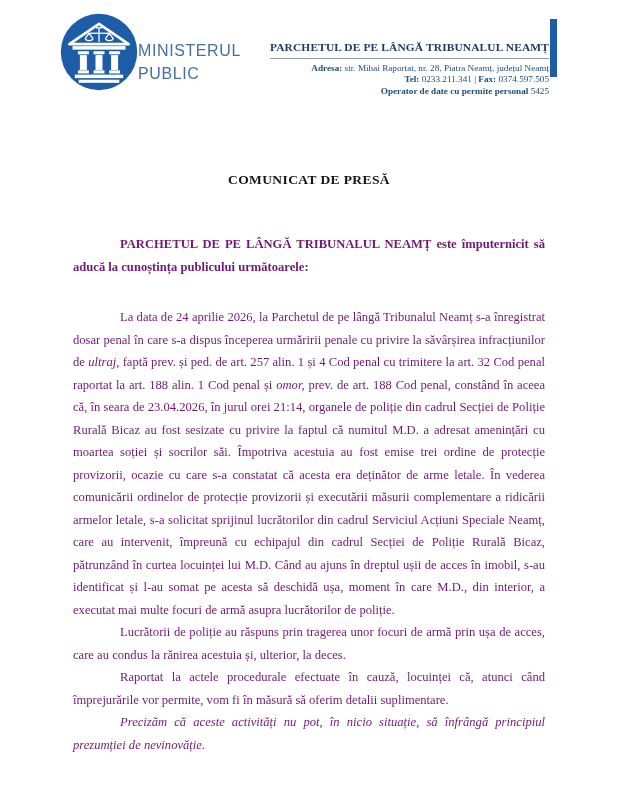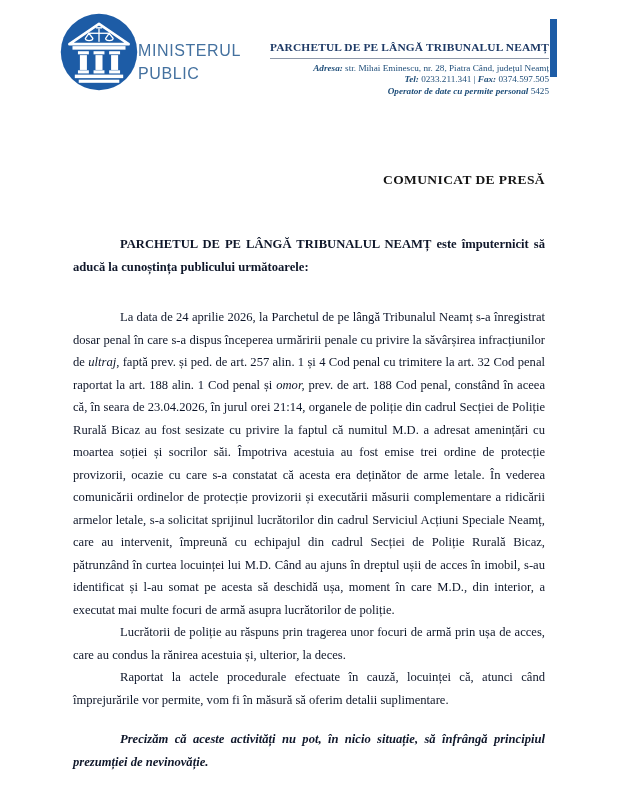--- a/index.html
+++ b/index.html
@@ -19,39 +19,39 @@
   }
   .contact-block {
     position:absolute; top:15px; right:69px; text-align:right;
     color:#1f4e79; font-size:9.2px; line-height:11.6px;margin-top:27px;
   }
   .office-title {
     font-size:11.4px; font-weight:700; color:#1e3a66; letter-spacing:0.15px;
     padding-bottom:4px; border-bottom:1px solid #8c97a8; margin-bottom:4px;
     white-space:nowrap;
   }
-  .contact-line b { font-weight:700;font-style:italic; }
+  .contact-line b { font-weight:700; }
   .accent-bar {
     position:absolute; top:19px; right:61px; width:7px; height:58px;
     background:#1d5ca6;
   }
 
   
   .content { position:absolute; left:73px; top:172px; width:472px; }
   .doc-title {
-    text-align:right; font-size:13.5px; font-weight:700; letter-spacing:0.4px;
+    text-align:center; font-size:13.5px; font-weight:700; letter-spacing:0.4px;
     color:#161616;
   }
   .para {
     font-size:12.6px; line-height:22.5px; text-align:justify;
-    text-indent:47px; color:#0f172a;
+    text-indent:47px; color:#701a75;
   }
   .para-intro { margin-top:45px; font-weight:700; }
   .para-main { margin-top:28px; }
-  .para-disclaimer { margin-top:17px; font-style:italic;font-weight:bold; }
+  .para-disclaimer { font-style:italic; }
   .it { font-style:italic; }
 </style>
 </head>
 <body>
 
 <div class="page">
 
   <div class="letterhead">
 
     <div class="logo">
@@ -87,21 +87,21 @@
       </svg>
     </div>
 
     <div class="org-name">
       <div>MINISTERUL</div>
       <div>PUBLIC</div>
     </div>
 
     <div class="contact-block">
       <div class="office-title">PARCHETUL DE PE LÂNGĂ TRIBUNALUL NEAMȚ</div>
-      <div class="contact-line"><b>Adresa:</b><span> str. Mihai Eminescu, nr. 28, Piatra Când, județul Neamț</span></div>
+      <div class="contact-line"><b>Adresa:</b><span> str. Mihai Raportat, nr. 28, Piatra Neamț, județul Neamț</span></div>
       <div class="contact-line"><b>Tel:</b><span> 0233.211.341 </span><span>| </span><b>Fax:</b><span> 0374.597.505</span></div>
       <div class="contact-line"><b>Operator de date cu permite personal</b><span> 5425</span></div>
     </div>
 
     <div class="accent-bar"></div>
   </div>
 
   <div class="content">
 
     <div class="doc-title">COMUNICAT DE PRESĂ</div>

